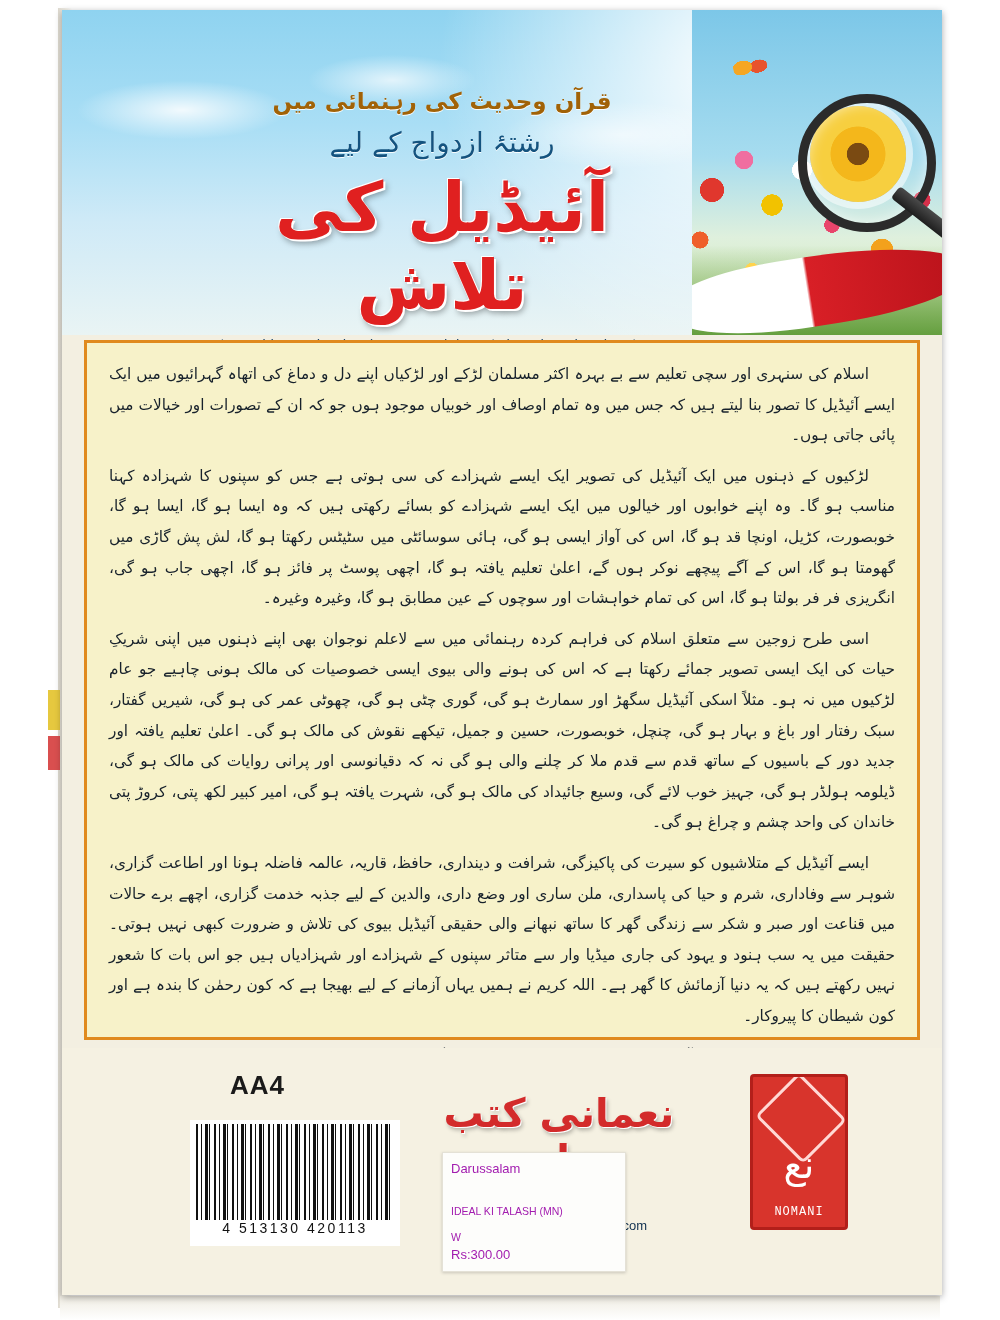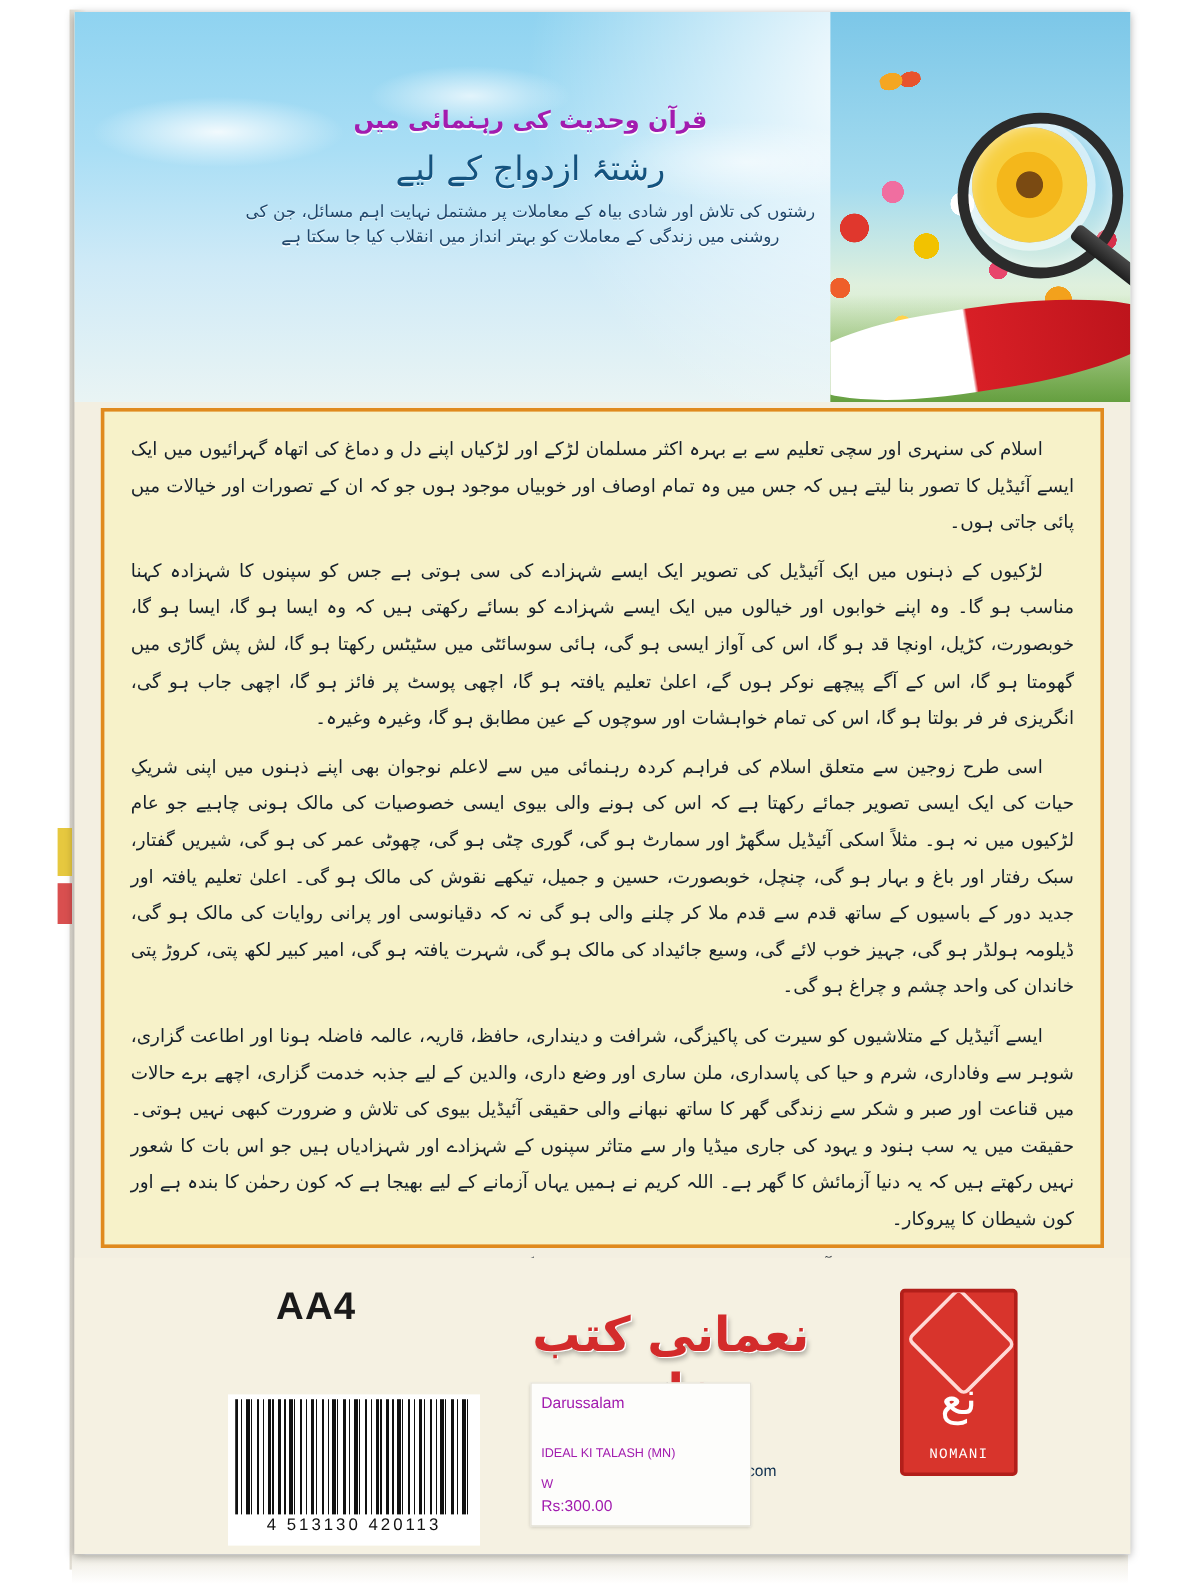--- a/index.html
+++ b/index.html
@@ -135,22 +135,22 @@
 
   
   .title-zone {
     position: absolute;
     left: 120px; top: 78px;
     width: 520px; height: 230px;
     text-align: center;
     direction: rtl;
   }
   .t-line1 {
-    font-size: 20px;
-    color: #a21caf;
+    font-size: 23px;
+    color: #a16207;
     font-weight: bold;
     letter-spacing: .5px;
     text-shadow: 0 1px 0 rgba(255,255,255,.9);
   }
   .t-line2 {
     margin-top: 12px;
     font-size: 28px;
     color: #14537f;
     font-weight: normal;
     text-shadow: 0 1px 0 rgba(255,255,255,.9);
@@ -199,33 +199,32 @@
     position: absolute;
     left: 0; top: 1038px;
     width: 880px; height: 247px;
     background: #f5f1e2;
   }
 
   .aa4 {
     position: absolute;
     left: 168px; top: 22px;
     font-family: "Liberation Sans", sans-serif;
-    font-size: 32px;
+    font-size: 26px;
     font-weight: bold;
     color: #1a1a1a;
     letter-spacing: 1px;
   }
 
   
   .barcode-wrap {
     position: absolute;
     left: 128px; top: 72px;
     width: 210px; height: 126px;
     background: #ffffff;
-    margin-top: 42px;
   }
   .barcode-bars {
     position: absolute;
     left: 6px; top: 4px;
     width: 198px; height: 96px;
     background-image: repeating-linear-gradient(
       to right,
       #111 0px, #111 2px, #fff 2px, #fff 5px,
       #111 5px, #111 6px, #fff 6px, #fff 9px,
       #111 9px, #111 12px, #fff 12px, #fff 13px,
@@ -363,20 +362,21 @@
       <div class="pp-sun"></div>
       <div class="pp-lens-ring"></div>
       <div class="pp-handle"></div>
       <div class="pp-butterfly"></div>
       <div class="pp-swoosh"></div>
     </div>
 
     <div class="title-zone">
       <div class="t-line1">قرآن وحدیث کی رہنمائی میں</div>
       <div class="t-line2">رشتۂ ازدواج کے لیے</div>
+      <div class="t-main">آئیڈیل کی تلاش</div>
       <div class="t-sub">رشتوں کی تلاش اور شادی بیاہ کے معاملات پر مشتمل نہایت اہم مسائل، جن کی روشنی میں زندگی کے معاملات کو بہتر انداز میں انقلاب کیا جا سکتا ہے</div>
     </div>
 
     <div class="text-panel">
       <p class="para">اسلام کی سنہری اور سچی تعلیم سے بے بہرہ اکثر مسلمان لڑکے اور لڑکیاں اپنے دل و دماغ کی اتھاہ گہرائیوں میں ایک ایسے آئیڈیل کا تصور بنا لیتے ہیں کہ جس میں وہ تمام اوصاف اور خوبیاں موجود ہوں جو کہ ان کے تصورات اور خیالات میں پائی جاتی ہوں۔</p>
       <p class="para">لڑکیوں کے ذہنوں میں ایک آئیڈیل کی تصویر ایک ایسے شہزادے کی سی ہوتی ہے جس کو سپنوں کا شہزادہ کہنا مناسب ہو گا۔ وہ اپنے خوابوں اور خیالوں میں ایک ایسے شہزادے کو بسائے رکھتی ہیں کہ وہ ایسا ہو گا، ایسا ہو گا، خوبصورت، کڑیل، اونچا قد ہو گا، اس کی آواز ایسی ہو گی، ہائی سوسائٹی میں سٹیٹس رکھتا ہو گا، لش پش گاڑی میں گھومتا ہو گا، اس کے آگے پیچھے نوکر ہوں گے، اعلیٰ تعلیم یافتہ ہو گا، اچھی پوسٹ پر فائز ہو گا، اچھی جاب ہو گی، انگریزی فر فر بولتا ہو گا، اس کی تمام خواہشات اور سوچوں کے عین مطابق ہو گا، وغیرہ وغیرہ۔</p>
       <p class="para">اسی طرح زوجین سے متعلق اسلام کی فراہم کردہ رہنمائی میں سے لاعلم نوجوان بھی اپنے ذہنوں میں اپنی شریکِ حیات کی ایک ایسی تصویر جمائے رکھتا ہے کہ اس کی ہونے والی بیوی ایسی خصوصیات کی مالک ہونی چاہیے جو عام لڑکیوں میں نہ ہو۔ مثلاً اسکی آئیڈیل سگھڑ اور سمارٹ ہو گی، گوری چٹی ہو گی، چھوٹی عمر کی ہو گی، شیریں گفتار، سبک رفتار اور باغ و بہار ہو گی، چنچل، خوبصورت، حسین و جمیل، تیکھے نقوش کی مالک ہو گی۔ اعلیٰ تعلیم یافتہ اور جدید دور کے باسیوں کے ساتھ قدم سے قدم ملا کر چلنے والی ہو گی نہ کہ دقیانوسی اور پرانی روایات کی مالک ہو گی، ڈیلومہ ہولڈر ہو گی، جہیز خوب لائے گی، وسیع جائیداد کی مالک ہو گی، شہرت یافتہ ہو گی، امیر کبیر لکھ پتی، کروڑ پتی خاندان کی واحد چشم و چراغ ہو گی۔</p>
       <p class="para">ایسے آئیڈیل کے متلاشیوں کو سیرت کی پاکیزگی، شرافت و دینداری، حافظ، قاریہ، عالمہ فاضلہ ہونا اور اطاعت گزاری، شوہر سے وفاداری، شرم و حیا کی پاسداری، ملن ساری اور وضع داری، والدین کے لیے جذبہ خدمت گزاری، اچھے برے حالات میں قناعت اور صبر و شکر سے زندگی گھر کا ساتھ نبھانے والی حقیقی آئیڈیل بیوی کی تلاش و ضرورت کبھی نہیں ہوتی۔ حقیقت میں یہ سب ہنود و یہود کی جاری میڈیا وار سے متاثر سپنوں کے شہزادے اور شہزادیاں ہیں جو اس بات کا شعور نہیں رکھتے ہیں کہ یہ دنیا آزمائش کا گھر ہے۔ اللہ کریم نے ہمیں یہاں آزمانے کے لیے بھیجا ہے کہ کون رحمٰن کا بندہ ہے اور کون شیطان کا پیروکار۔</p>
       <p class="para">زیرِ نظر کتاب میں حقیقی آئیڈیل مرد و زن کی خوبیاں بیان کی گئی ہیں جن کی روشنی میں رشتوں کی تلاش اور شادی بیاہ کے معاملات اور رسم و رواج جیسے اہم معاشرتی مسئلے پر قرآن و حدیث سے رہنمائی کی گئی ہے۔ دعا ہے کہ نعمانی کتب خانہ کی اس اہم کاوش کو اللہ تعالیٰ قارئین کے لیے کامیاب ازدواجی زندگی میں معاون ثابت کرے۔    آمین</p>
     </div>

